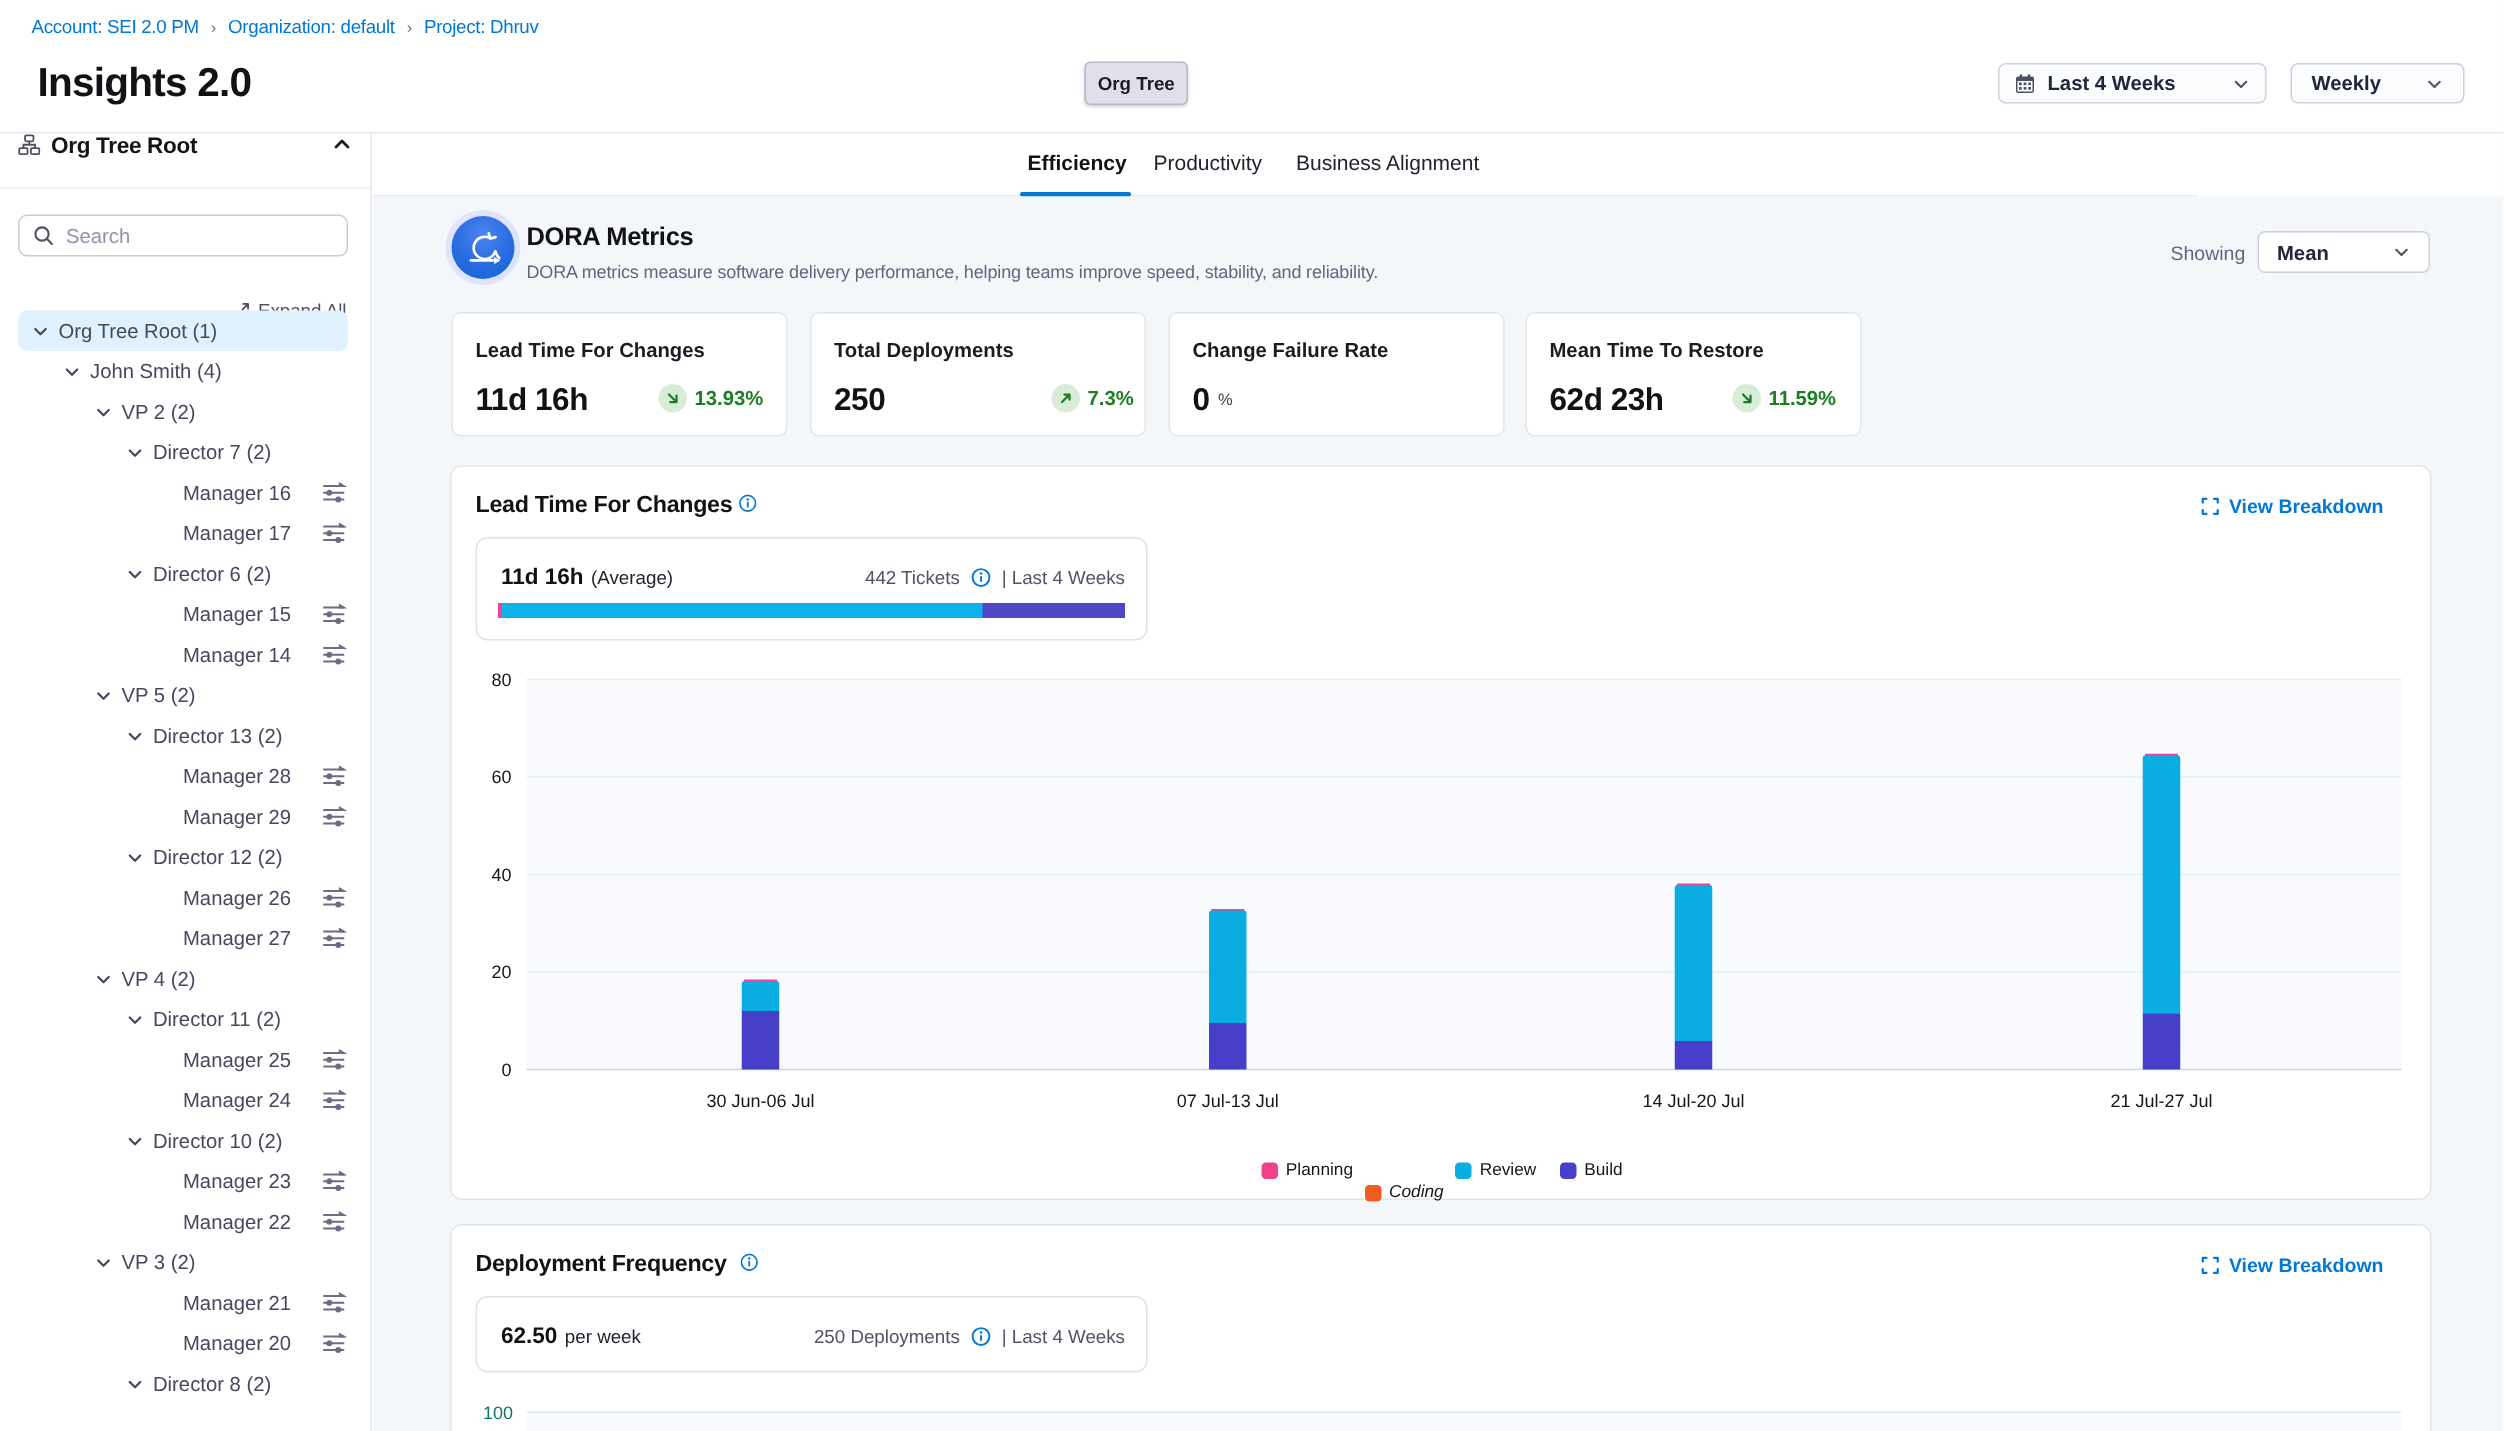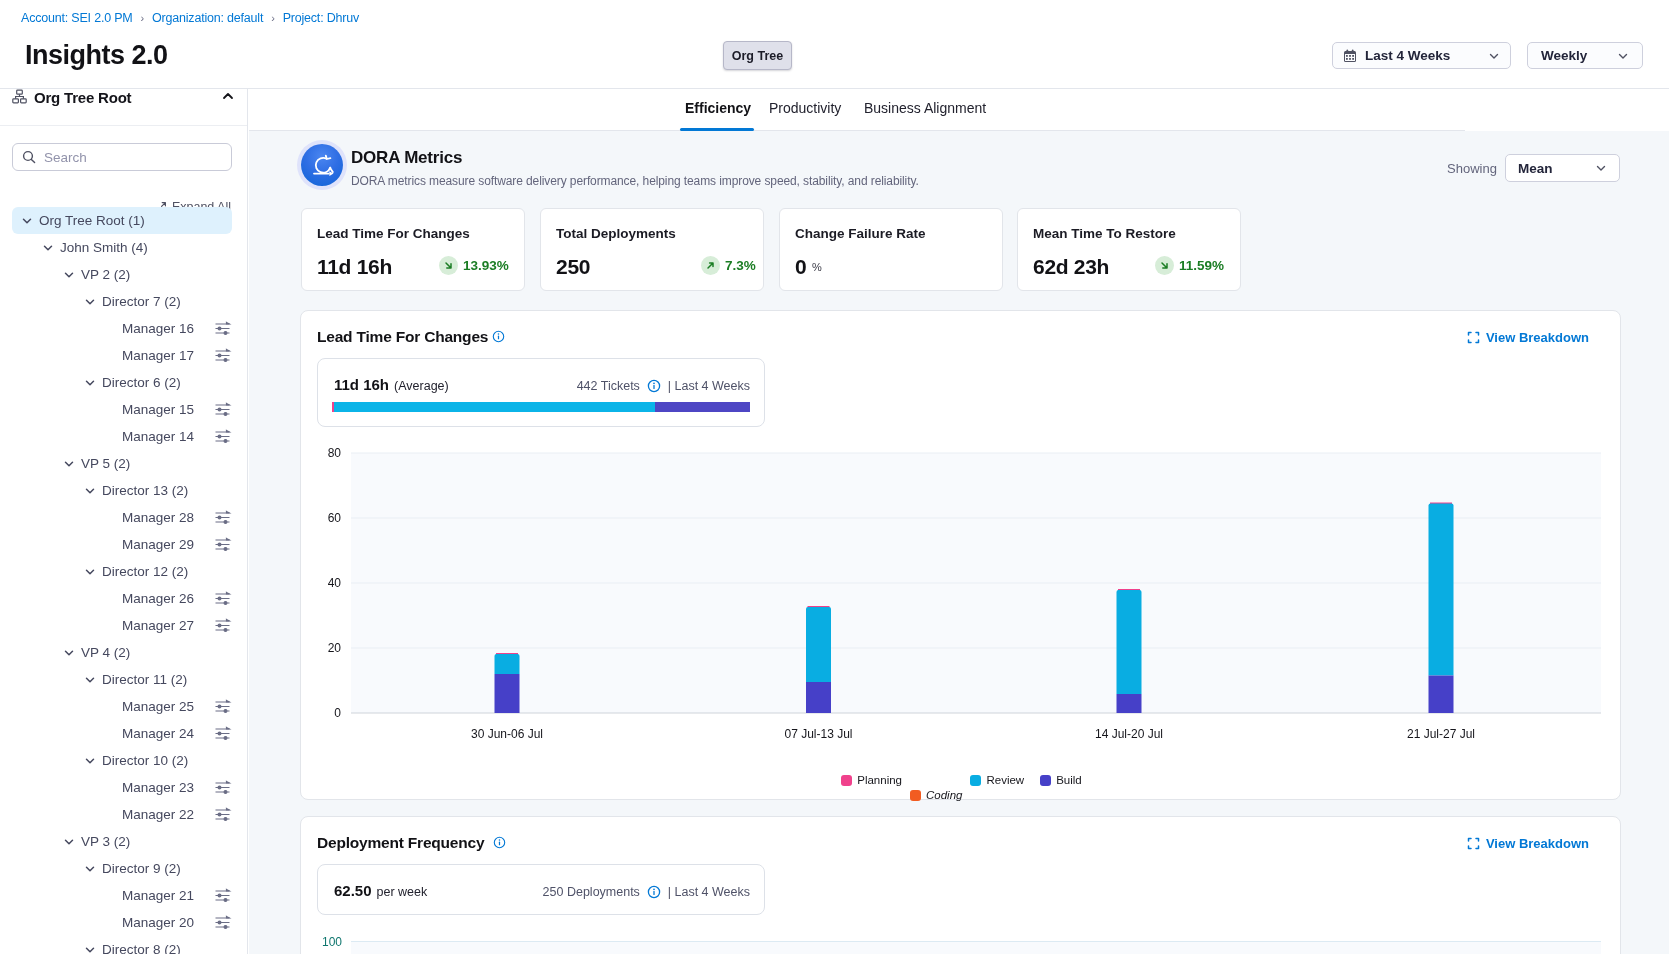--- a/index.html
+++ b/index.html
@@ -383,28 +383,20 @@
             </g>
           </svg></span>
       </div>
       <div class="trow">
         <span class="chev" style="margin-left:63px;">
           <svg width="12" height="12" viewBox="0 0 12 12">
             <path d="M2.5 4.3 L6 7.8 L9.5 4.3" stroke="#45485e" stroke-width="1.5" fill="none" stroke-linecap="round" stroke-linejoin="round"></path>
           </svg>
         </span>
         <span class="lbl">VP 3 (2)</span>
-      </div>
-      <div class="trow">
-        <span class="chev" style="margin-left:84px;">
-          <svg width="12" height="12" viewBox="0 0 12 12">
-            <path d="M2.5 4.3 L6 7.8 L9.5 4.3" stroke="#45485e" stroke-width="1.5" fill="none" stroke-linecap="round" stroke-linejoin="round"></path>
-          </svg>
-        </span>
-        <span class="lbl">Director 9 (2)</span>
       </div>
       <div class="trow">
         <span style="margin-left:116px;"></span>
         <span class="lbl">Manager 21</span>
         <span class="sliders"><svg width="19" height="19" viewBox="0 0 19 19">
             <g stroke="#6a6d85" stroke-width="1.2" fill="#6a6d85">
               <path d="M2.5 5 H16.5 M2.5 9.5 H16.5 M2.5 14 H16.5" fill="none"></path>
               <path d="M13.5 3.4 l2.8 1.6 -2.8 0 z"></path>
               <circle cx="6.5" cy="9.5" r="1.4"></circle>
               <circle cx="12.5" cy="14" r="1.4"></circle>

